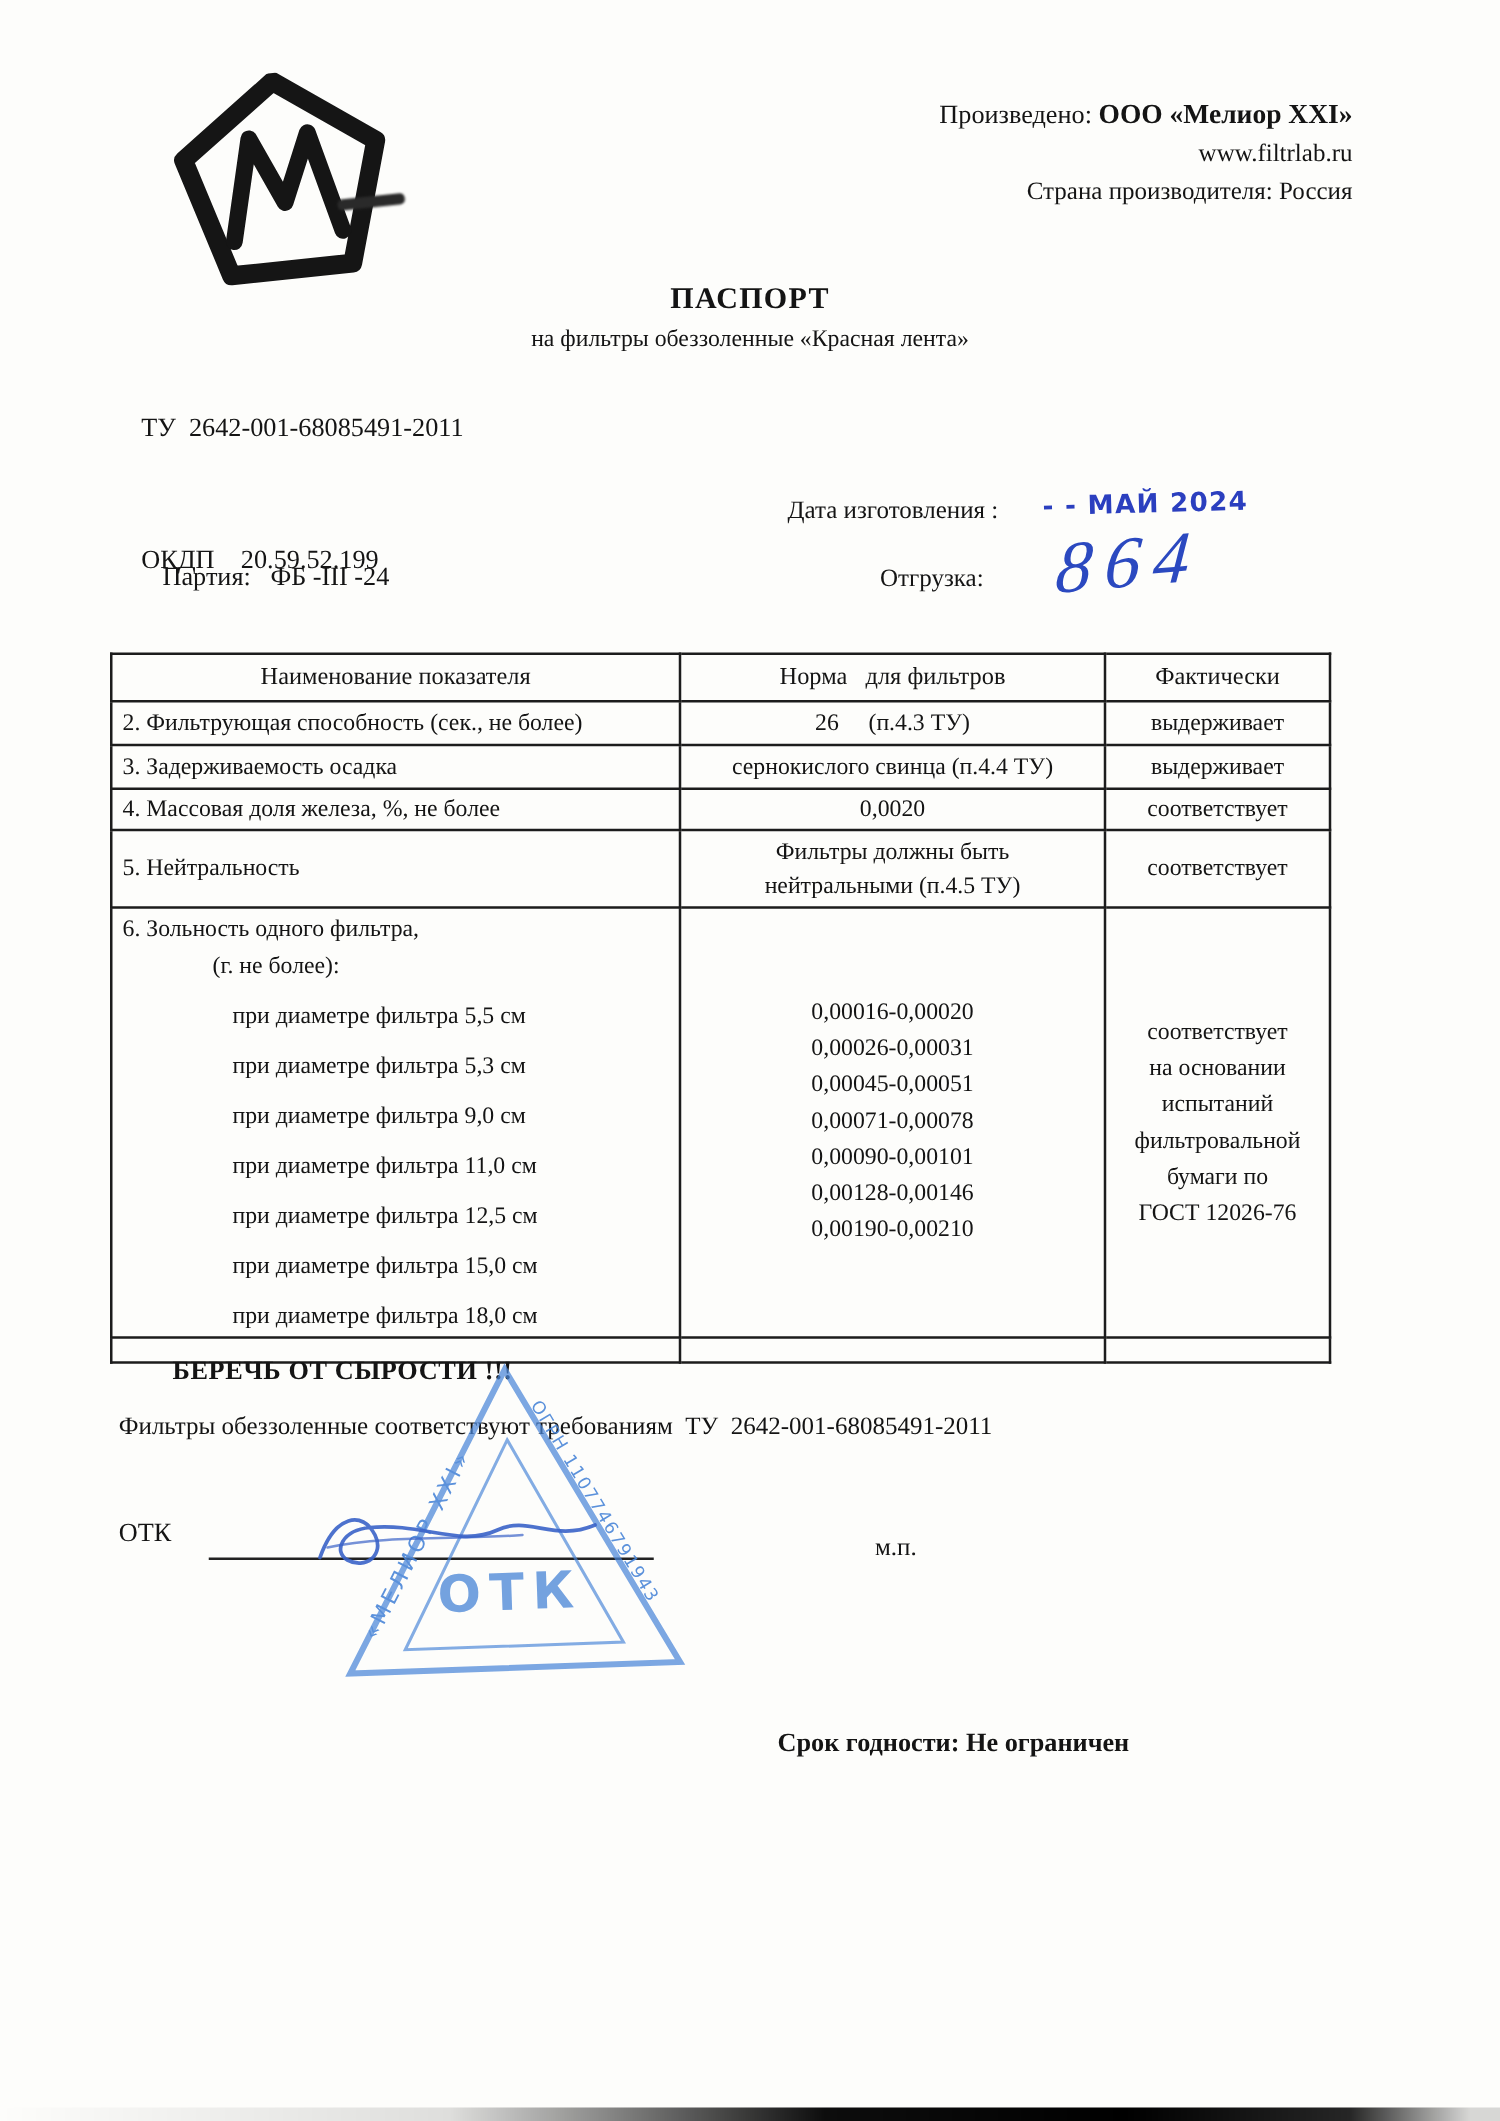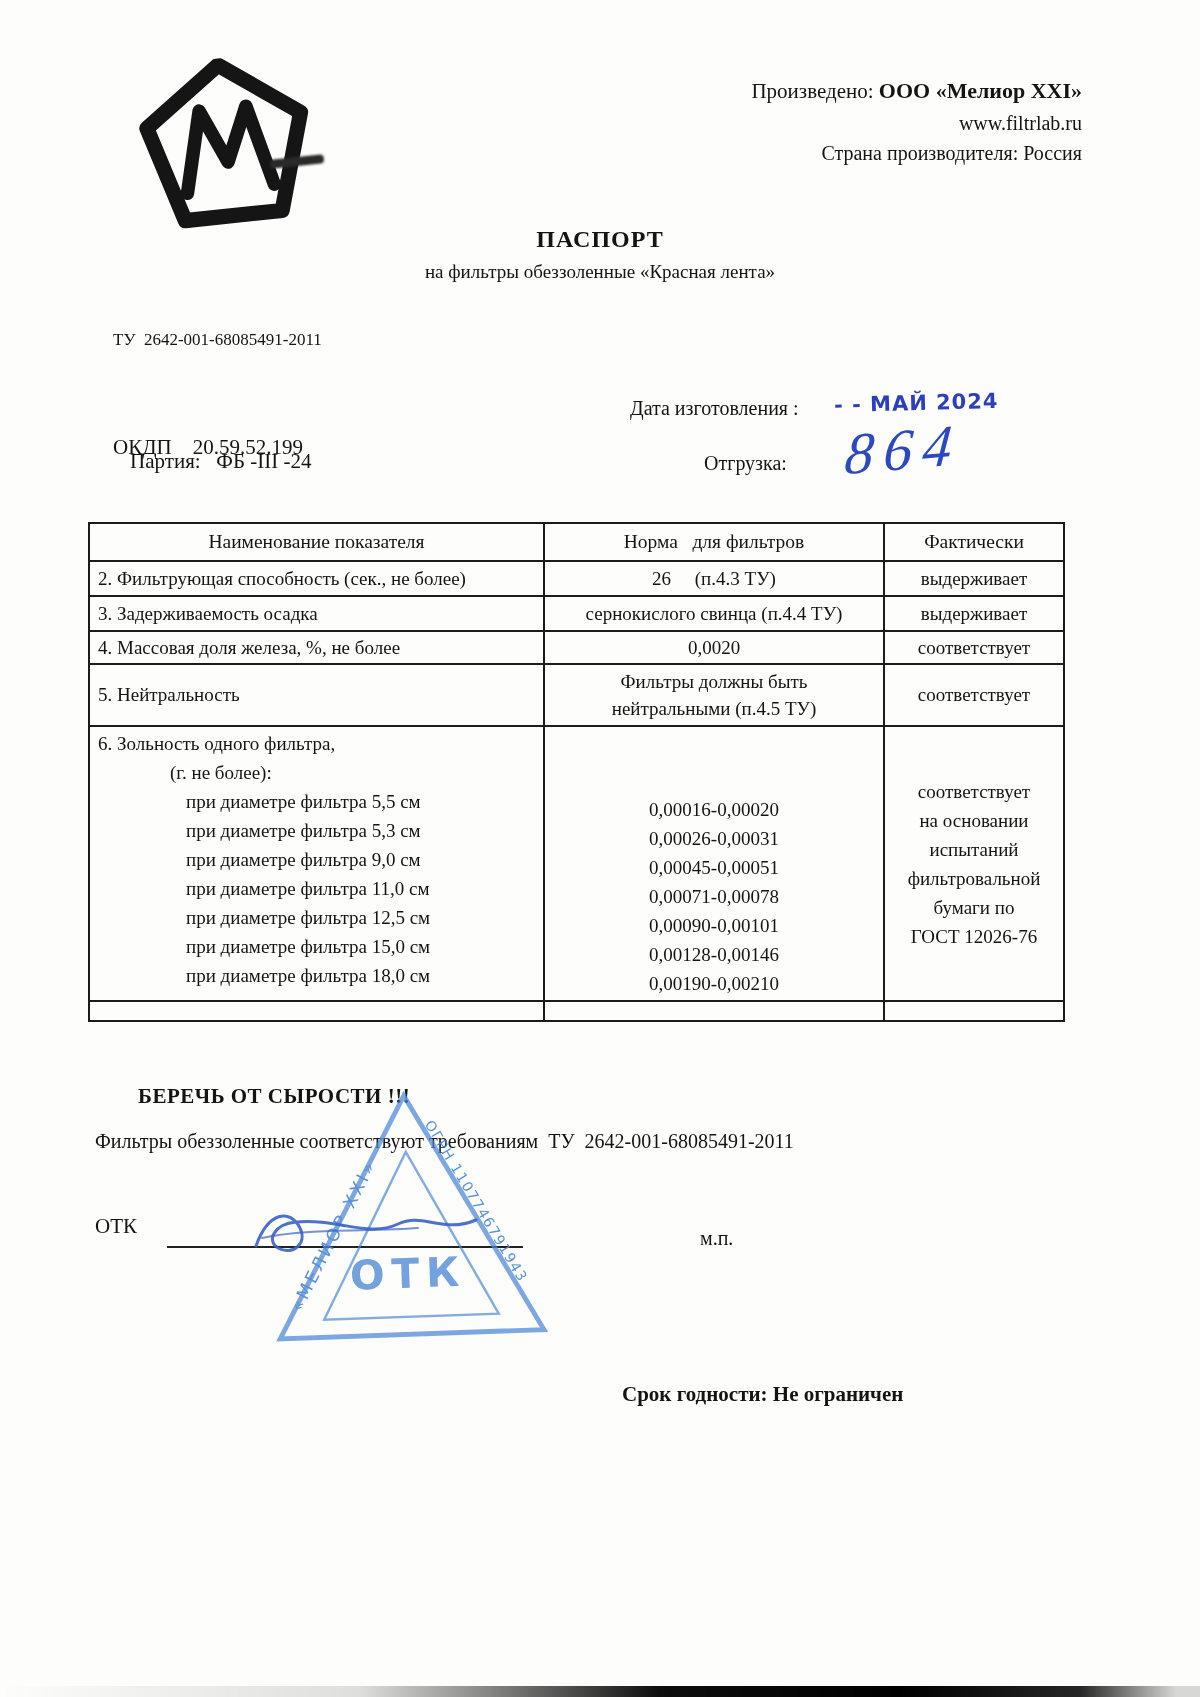--- a/index.html
+++ b/index.html
@@ -22,21 +22,21 @@
   
   .producer{right:118px;top:74px;text-align:right;line-height:1.5;}
   .producer .l1{font-size:21px;}
   .producer .l1 b{font-size:22px;}
   .producer .l2{font-size:20px;}
   .producer .l3{font-size:20px;}
 
   .title{left:0;top:226px;width:1200px;text-align:center;font-size:24px;font-weight:bold;letter-spacing:1px;}
   .subtitle{left:0;top:261px;width:1200px;text-align:center;font-size:19px;}
 
-  .tu{left:113px;top:330px;font-size:17px;}
+  .tu{left:113px;top:330px;font-size:21px;}
   .okdp{left:113px;top:390px;font-size:21px;margin-top:45px;}
   .batch{left:130px;top:449px;font-size:21px;}
 
   .date-label{left:630px;top:397px;font-size:20px;}
   .date-stamp{
     left:834px;top:391px;font-size:21px;font-weight:bold;
     color:#2b3fbf;font-family:"DejaVu Sans", sans-serif;
     letter-spacing:1px;transform:rotate(-1.5deg);
   }
   .ship-label{left:704px;top:452px;font-size:20px;}
@@ -67,21 +67,21 @@
   tr.r1 td.c-name, tr.r1 td.c-fact{vertical-align:top;}
   tr.r1 td.c-fact{padding-top:24px;}
   tr.r1 td.c-norm{line-height:26px;vertical-align:top;padding-top:3px;}
   tr.r2 td, tr.r3 td{height:29px;}
   tr.r4 td{height:27px;}
   tr.r5 td{height:56px;}
   tr.r5 td.c-norm{line-height:27px;}
   tr.ash td{vertical-align:top;}
   .ash-title{line-height:29px;}
   .ash-title2{line-height:29px;padding-left:72px;}
-  .ash-line{line-height:29px;padding-left:88px;}
+  .ash-line{line-height:29px;padding-left:88px;margin-top:11px;}
   .ash-norms{padding-top:66px;}
   .ash-norm-line{line-height:29px;text-align:center;}
   td.c-fact.ashfact{vertical-align:middle;line-height:29px;}
   tr.empty td{height:18px;padding:0;}
 
   .warning{left:138px;top:1084px;font-size:21px;font-weight:bold;letter-spacing:.5px;}
   .conformity{left:95px;top:1130px;font-size:20px;}
   .otk-label{left:95px;top:1214px;font-size:21px;}
   .sig-line{left:167px;top:1246px;width:356px;border-top:2px solid #222;height:0;}
   .mp-label{left:700px;top:1227px;font-size:20px;}

